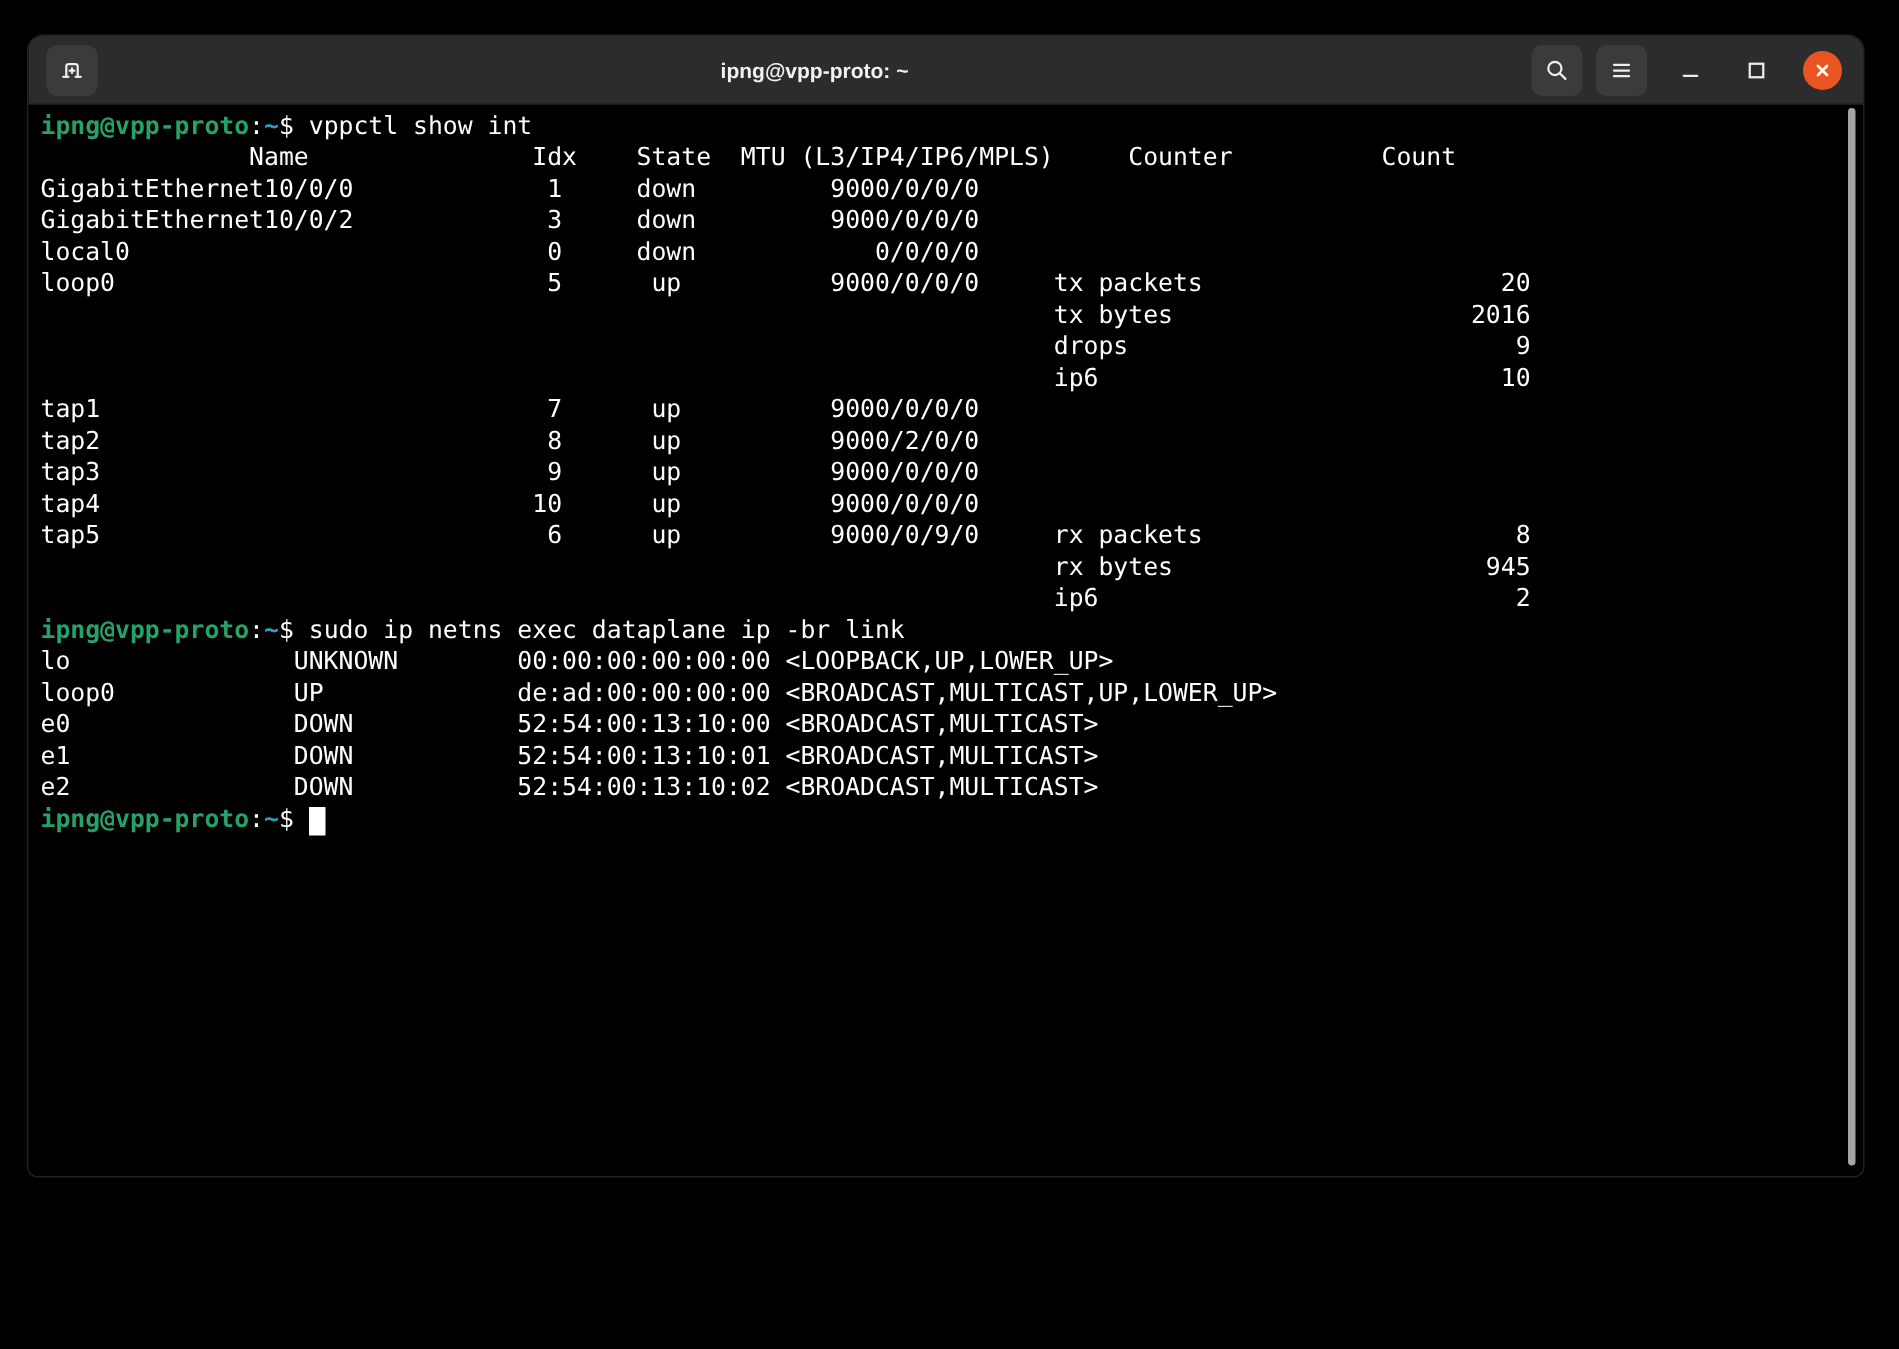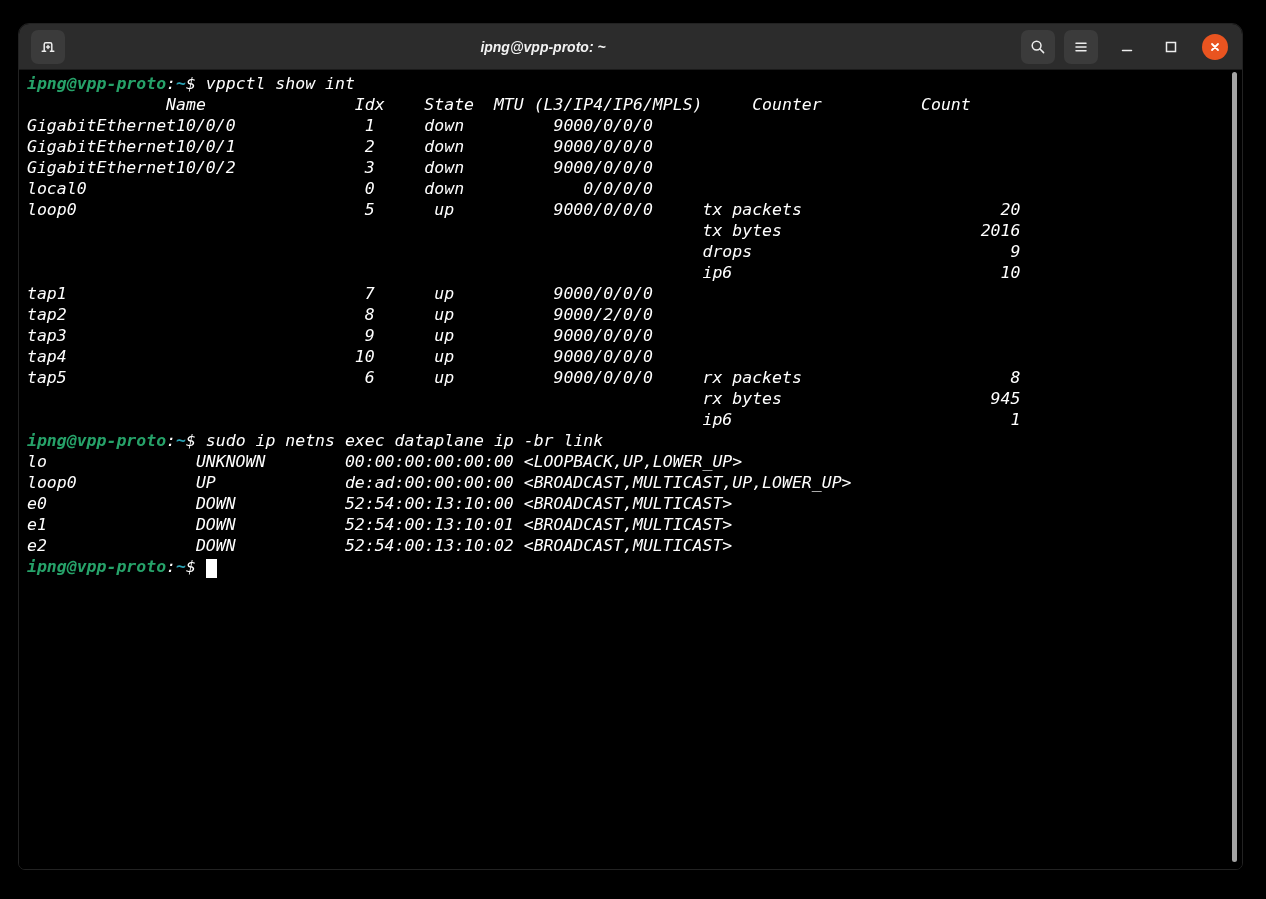--- a/index.html
+++ b/index.html
@@ -1,24 +1,23 @@
 <!DOCTYPE html>
 <html><head>
 <meta charset="utf-8">
 <style>
   html,body{margin:0;padding:0;background:#000000;width:1266px;height:899px;overflow:hidden;}
   *{box-sizing:border-box;}
 
   .window{
-    position:absolute;left:18px;top:23px;width:1225px;height:847px;
+    position:absolute;left:18px;top:23px;width:1225px;height:762px;
     background:#000000;border:1px solid #222222;
     border-radius:11px 11px 7px 7px;
     overflow:hidden;
     box-shadow:0 2px 18px rgba(0,0,0,0.9);
-    font-style:italic;
   }
 
   
   .headerbar{
     height:46px;background:#2c2c2c;
     display:flex;align-items:center;
     padding:0 12px;
     border-bottom:1px solid #1b1b1b;
     font-family:"Liberation Sans",sans-serif;
   }
@@ -115,34 +114,33 @@
         </span>
       </button>
     </div>
   </div>
 
   <div class="terminal">
     <div class="scrollbar"></div>
   <div class="tline"><span class="p-user">ipng@vpp-proto</span><span class="p-plain">:</span><span class="p-path">~</span><span class="p-plain">$ </span><span class="p-plain">vppctl show int</span></div>
       <div class="tline"><span class="p-plain">              Name               Idx    State  MTU (L3/IP4/IP6/MPLS)     Counter          Count</span></div>
       <div class="tline"><span class="p-plain">GigabitEthernet10/0/0             1     down         9000/0/0/0</span></div>
-      <div class="tline"><span class="p-plain">GigabitEthernet10/0/1             2     down         9000/0/0/0</span></div>
       <div class="tline"><span class="p-plain">GigabitEthernet10/0/2             3     down         9000/0/0/0</span></div>
       <div class="tline"><span class="p-plain">local0                            0     down            0/0/0/0</span></div>
       <div class="tline"><span class="p-plain">loop0                             5      up          9000/0/0/0     tx packets                    20</span></div>
       <div class="tline"><span class="p-plain">                                                                    tx bytes                    2016</span></div>
       <div class="tline"><span class="p-plain">                                                                    drops                          9</span></div>
       <div class="tline"><span class="p-plain">                                                                    ip6                           10</span></div>
       <div class="tline"><span class="p-plain">tap1                              7      up          9000/0/0/0</span></div>
       <div class="tline"><span class="p-plain">tap2                              8      up          9000/2/0/0</span></div>
       <div class="tline"><span class="p-plain">tap3                              9      up          9000/0/0/0</span></div>
       <div class="tline"><span class="p-plain">tap4                             10      up          9000/0/0/0</span></div>
-      <div class="tline"><span class="p-plain">tap5                              6      up          9000/0/0/0     rx packets                     8</span></div>
+      <div class="tline"><span class="p-plain">tap5                              6      up          9000/0/9/0     rx packets                     8</span></div>
       <div class="tline"><span class="p-plain">                                                                    rx bytes                     945</span></div>
-      <div class="tline"><span class="p-plain">                                                                    ip6                            1</span></div>
+      <div class="tline"><span class="p-plain">                                                                    ip6                            2</span></div>
       <div class="tline"><span class="p-user">ipng@vpp-proto</span><span class="p-plain">:</span><span class="p-path">~</span><span class="p-plain">$ </span><span class="p-plain">sudo ip netns exec dataplane ip -br link</span></div>
       <div class="tline"><span class="p-plain">lo               UNKNOWN        00:00:00:00:00:00 &lt;LOOPBACK,UP,LOWER_UP&gt;</span></div>
       <div class="tline"><span class="p-plain">loop0            UP             de:ad:00:00:00:00 &lt;BROADCAST,MULTICAST,UP,LOWER_UP&gt;</span></div>
       <div class="tline"><span class="p-plain">e0               DOWN           52:54:00:13:10:00 &lt;BROADCAST,MULTICAST&gt;</span></div>
       <div class="tline"><span class="p-plain">e1               DOWN           52:54:00:13:10:01 &lt;BROADCAST,MULTICAST&gt;</span></div>
       <div class="tline"><span class="p-plain">e2               DOWN           52:54:00:13:10:02 &lt;BROADCAST,MULTICAST&gt;</span></div>
       <div class="tline"><span class="p-user">ipng@vpp-proto</span><span class="p-plain">:</span><span class="p-path">~</span><span class="p-plain">$ </span><span class="cursor"></span></div>
     </div>
 
 </div>

